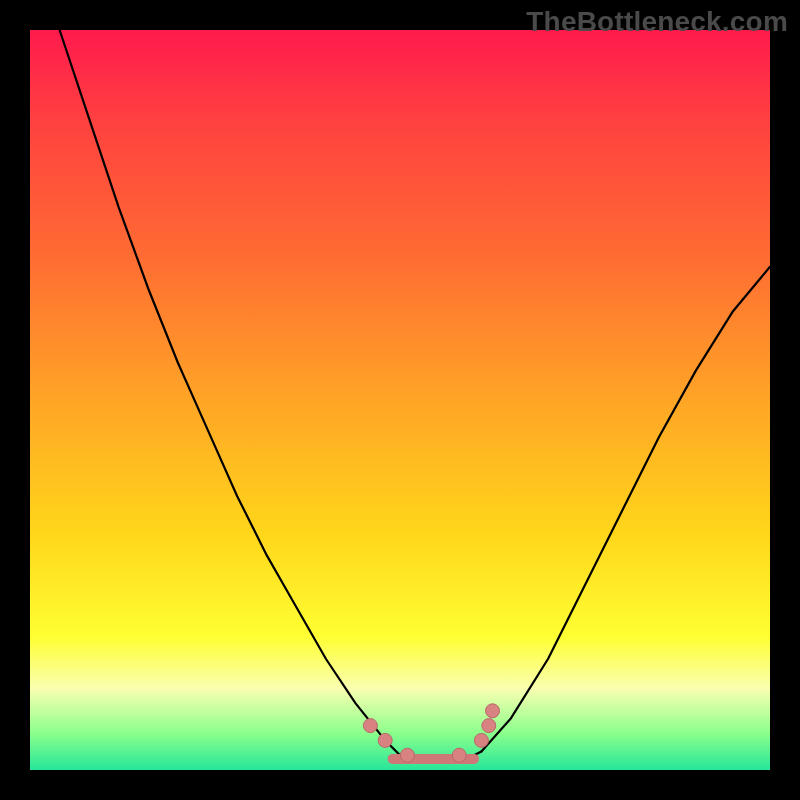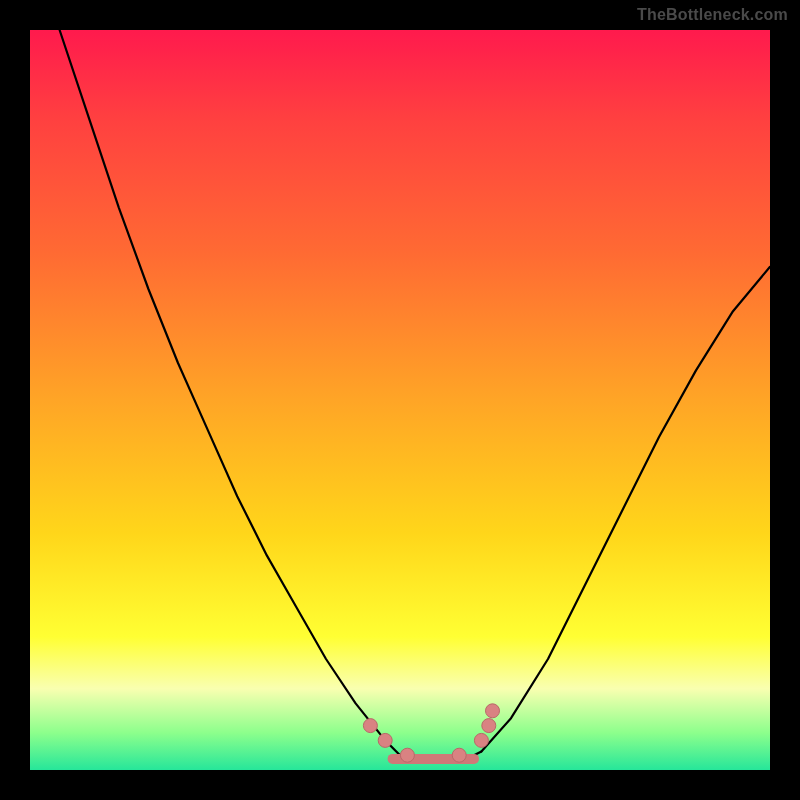--- a/index.html
+++ b/index.html
@@ -28,21 +28,21 @@
       #f9ffb0 89%,
       #8cff8c 95%,
       #26e69a 100%
     );
   }
   .watermark {
     position: absolute;
     top: 6px;
     right: 12px;
     color: #4a4a4a;
-    font-size: 16px;
+    font-size: 28px;
     font-weight: 600;
     letter-spacing: 0.2px;
     user-select: none;
   }
   svg.overlay {
     position: absolute;
     left: 30px;
     top: 30px;
     width: 740px;
     height: 740px;

